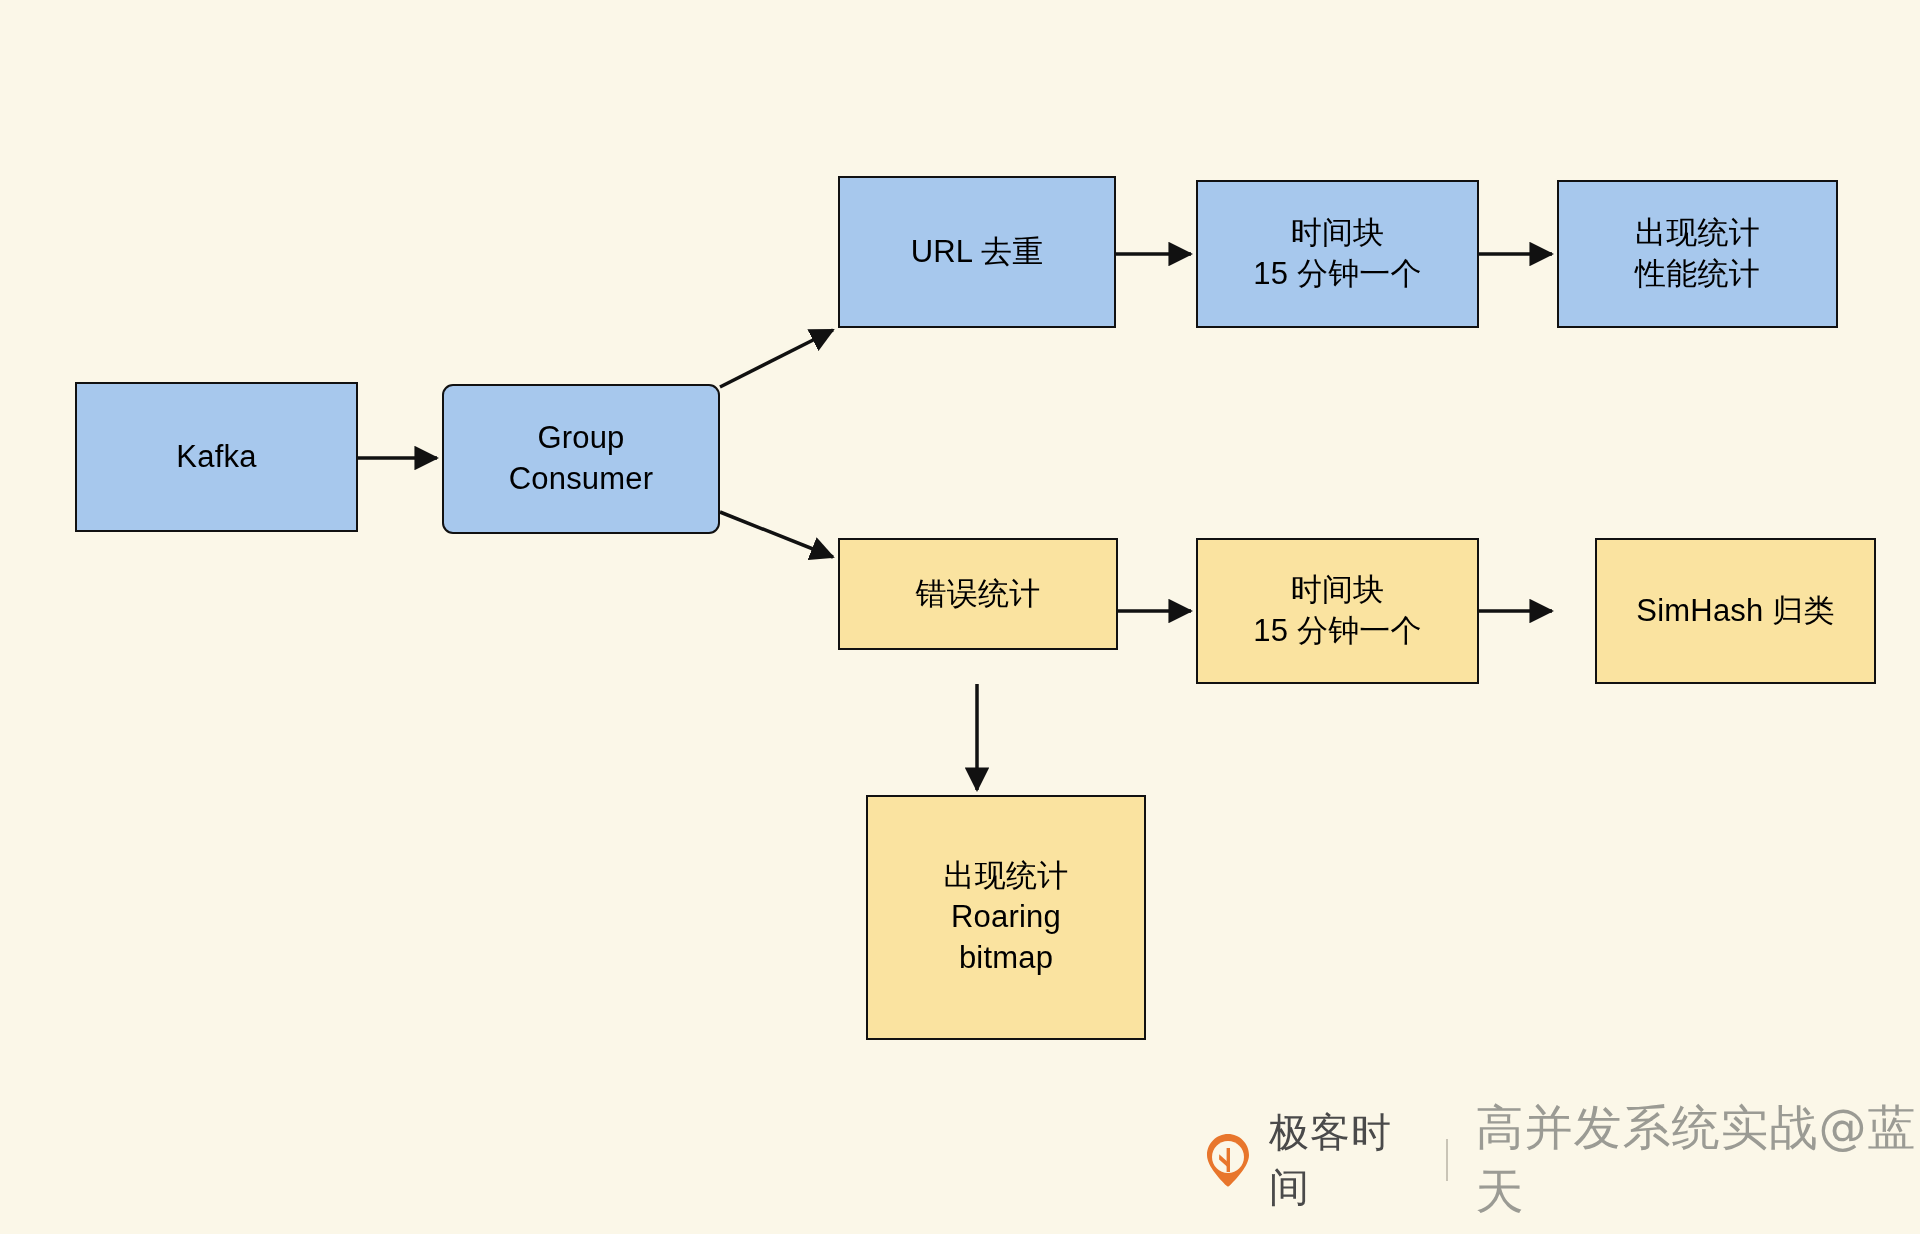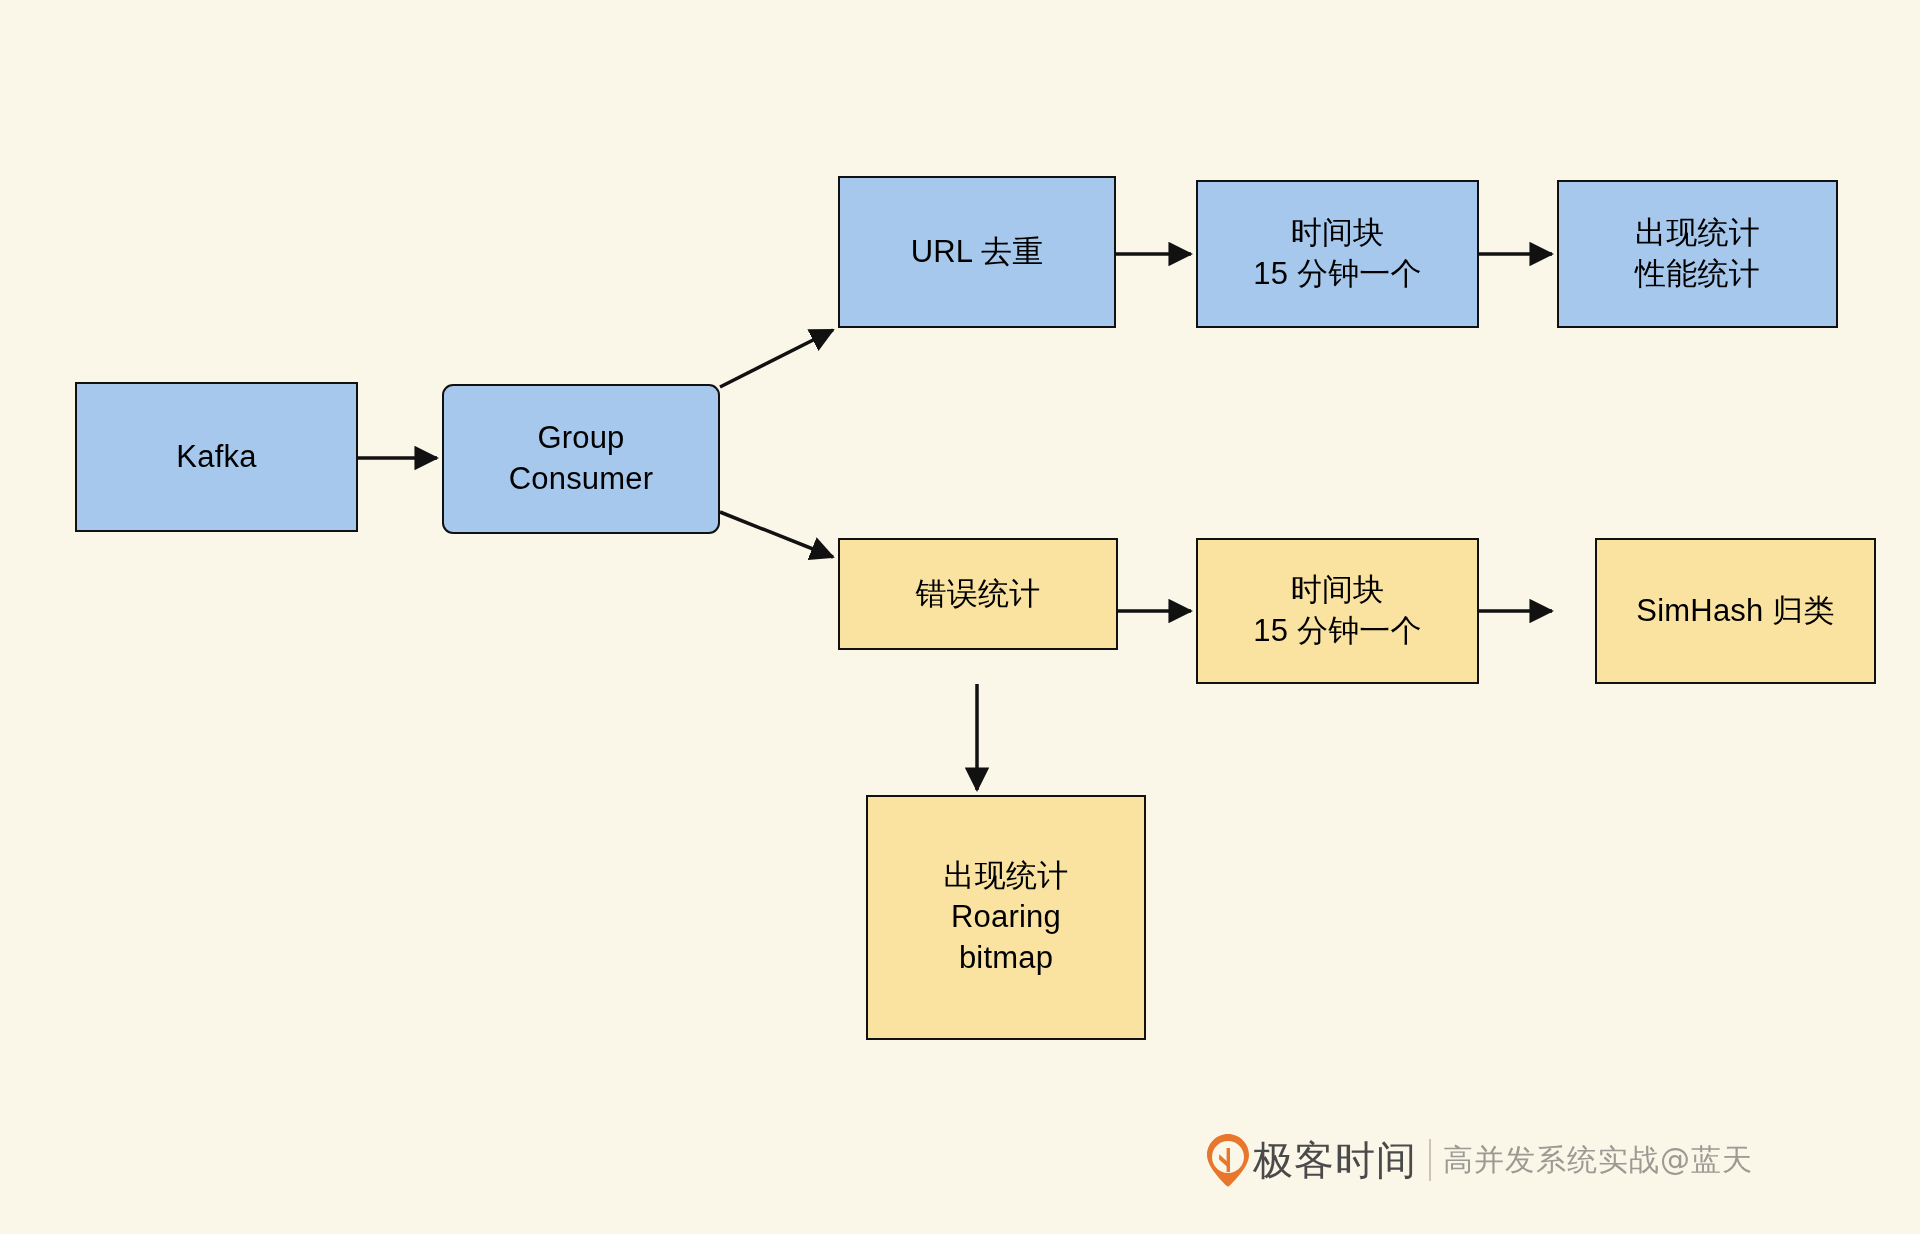--- a/index.html
+++ b/index.html
@@ -44,41 +44,41 @@
     pointer-events: none;
   }
 
   #footer {
     position: absolute;
     left: 1205px;
     top: 1128px;
     height: 64px;
     display: flex;
     align-items: center;
-    gap: 2px;
+    gap: 18px;
   }
   #footer .logo {
     width: 46px;
     height: 56px;
     flex: 0 0 auto;
   }
   #footer .brand {
     font-size: 40px;
     color: #4a4a4a;
     letter-spacing: 1px;
     font-family: "DejaVu Sans", sans-serif;
   }
   #footer .divider {
     width: 2px;
     height: 42px;
     background: #c9c4b6;
     margin: 0 10px;
   }
   #footer .course {
-    font-size: 30px;
+    font-size: 48px;
     color: #9b9b94;
     letter-spacing: 1px;
     font-family: "DejaVu Sans", sans-serif;
   }
 </style>
 </head>
 <body>
 
 <div id="canvas">
 

